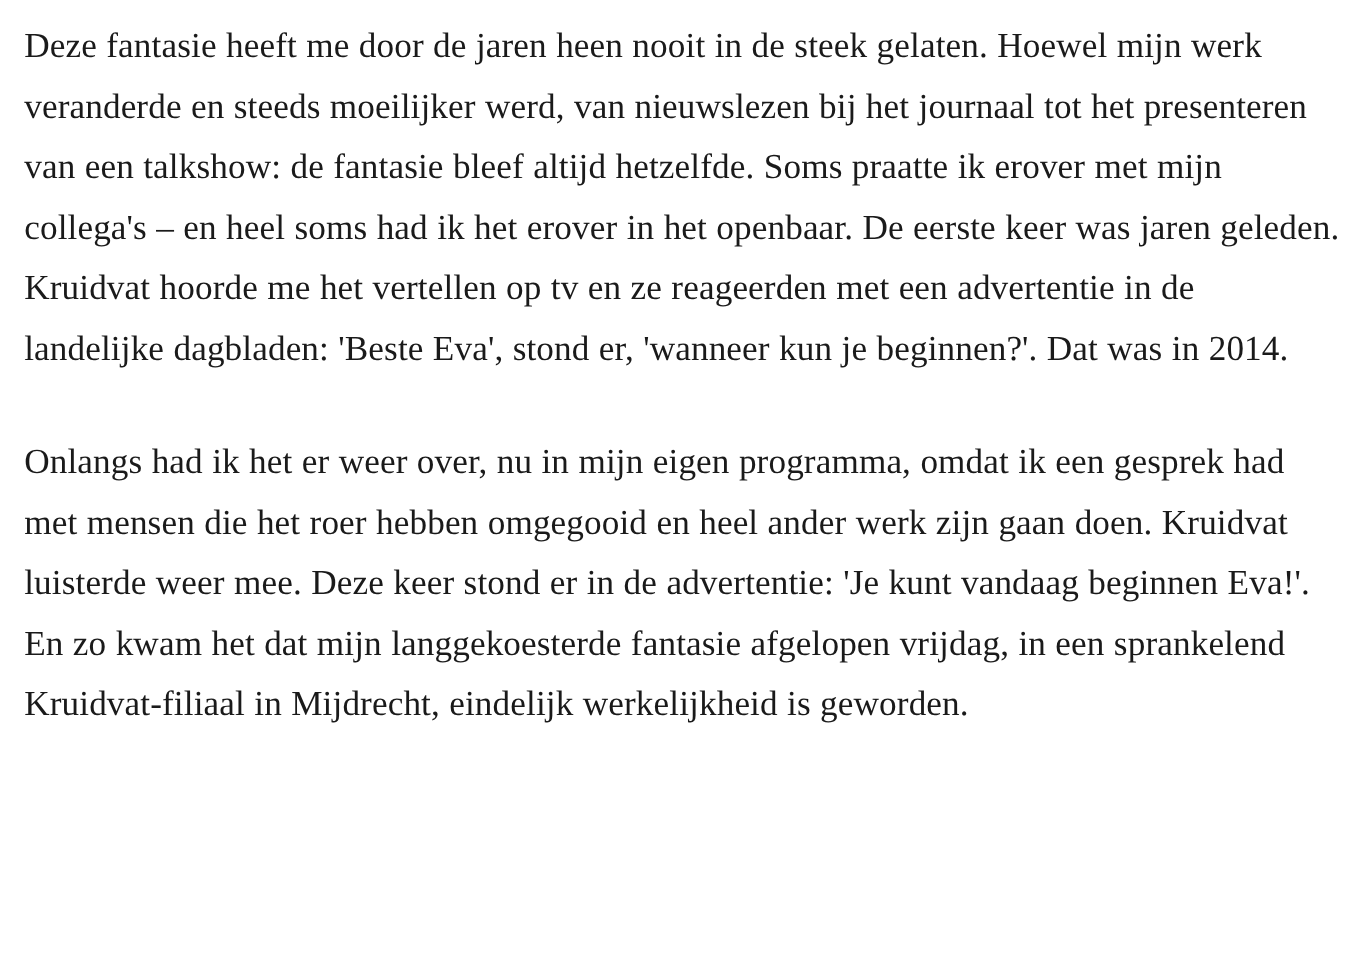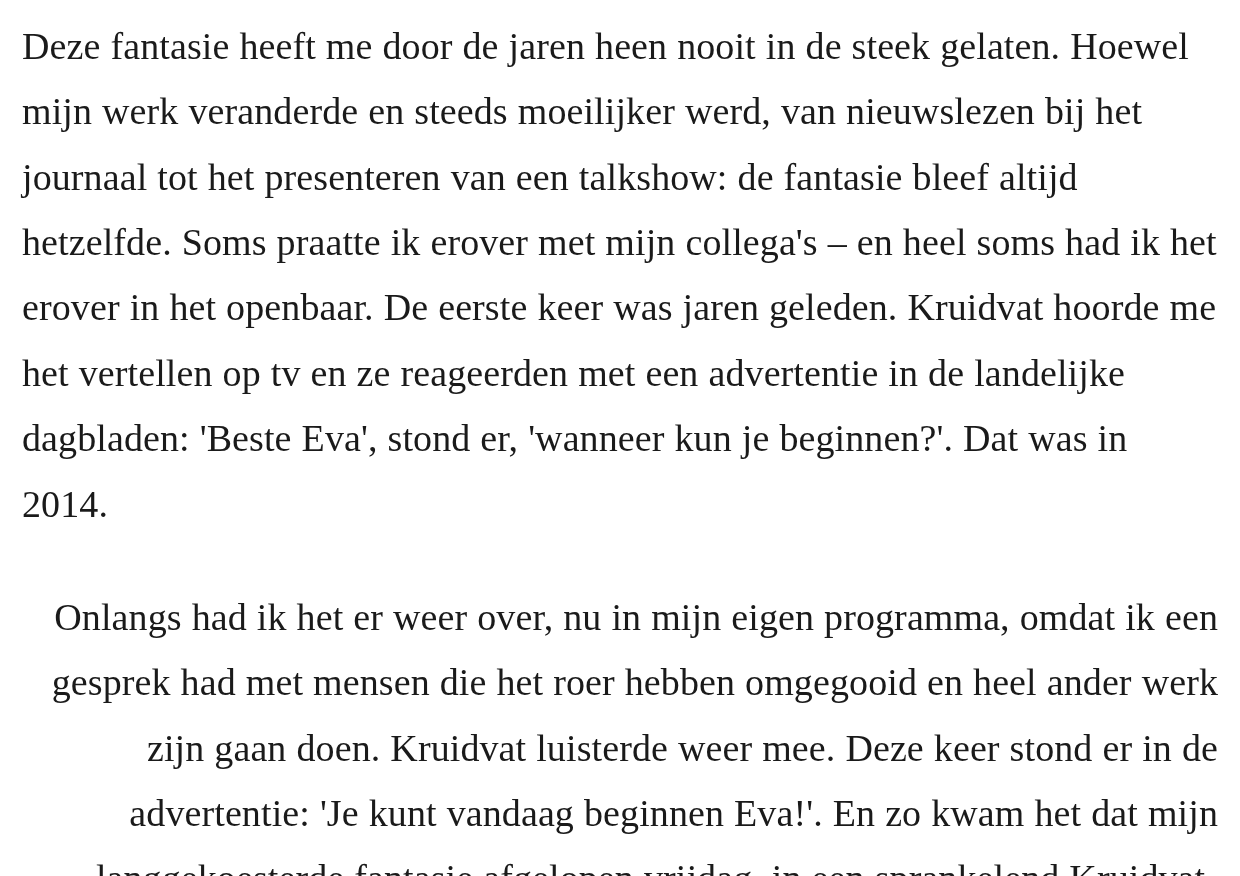--- a/index.html
+++ b/index.html
@@ -13,31 +13,30 @@
     overflow: hidden;
     font-family: "Liberation Serif", "DejaVu Serif", serif;
     color: #1a1a1a;
   }
   .article {
     padding: 14px 22px 0 22px;
     box-sizing: border-box;
   }
   .article p {
     margin: 0 0 48px 0;
-    font-size: 38px;
+    font-size: 32px;
     line-height: 1.72;
     letter-spacing: 0.1px;
     color: #1a1a1a;
     font-weight: 400;
     text-align: left;
     word-spacing: 0.4px;
   }
   .article p:last-child {
     margin-bottom: 0;
-    text-align: right;
   }
 </style>
 </head>
 <body>
 
 <article class="article">
   <p>Deze fantasie heeft me door de jaren heen nooit in de steek gelaten. Hoewel mijn werk veranderde en steeds moeilijker werd, van nieuwslezen bij het journaal tot het presenteren van een talkshow: de fantasie bleef altijd hetzelfde. Soms praatte ik erover met mijn collega's – en heel soms had ik het erover in het openbaar. De eerste keer was jaren geleden. Kruidvat hoorde me het vertellen op tv en ze reageerden met een advertentie in de landelijke dagbladen: 'Beste Eva', stond er, 'wanneer kun je beginnen?'. Dat was in 2014.</p>
   <p>Onlangs had ik het er weer over, nu in mijn eigen programma, omdat ik een gesprek had met mensen die het roer hebben omgegooid en heel ander werk zijn gaan doen. Kruidvat luisterde weer mee. Deze keer stond er in de advertentie: 'Je kunt vandaag beginnen Eva!'. En zo kwam het dat mijn langgekoesterde fantasie afgelopen vrijdag, in een sprankelend Kruidvat-filiaal in Mijdrecht, eindelijk werkelijkheid is geworden.</p>
 </article>
 

